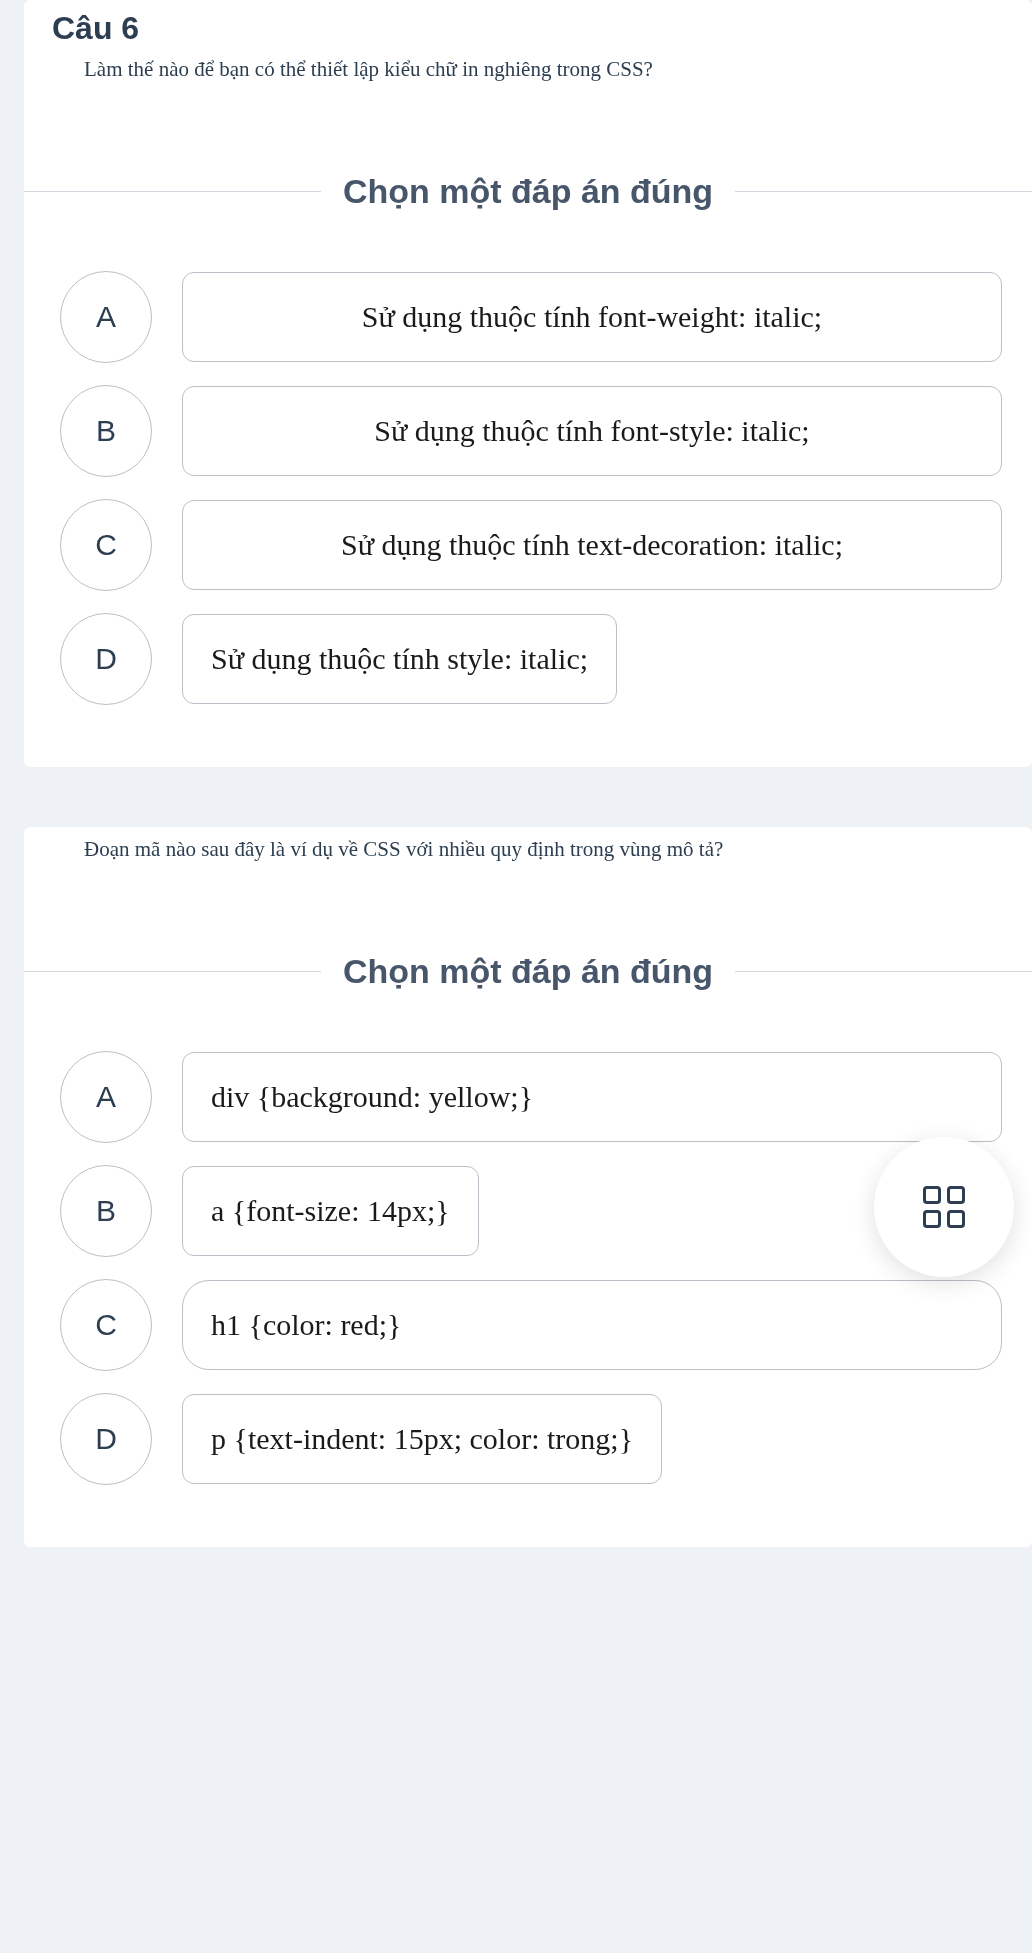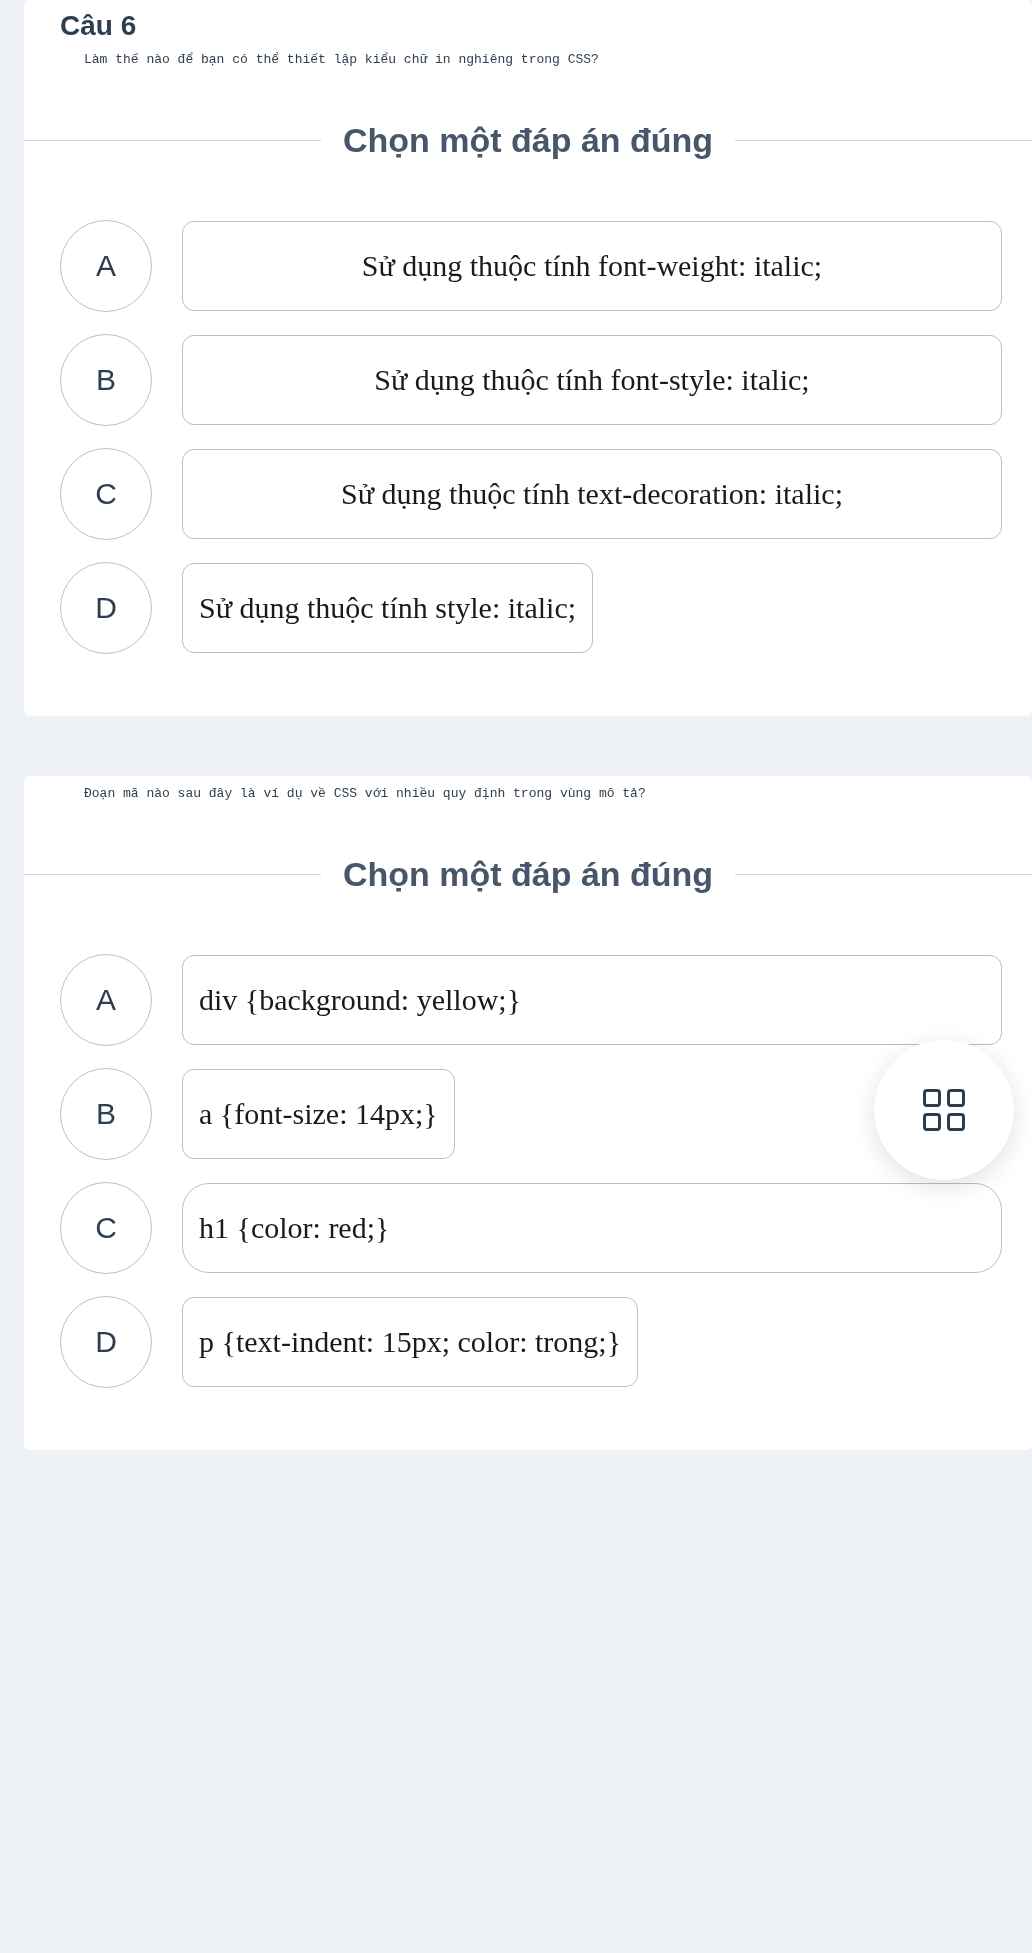--- a/index.html
+++ b/index.html
@@ -10,35 +10,35 @@
     color: #2c3e50;
   }
   .card {
     background: #ffffff;
     border-radius: 6px;
     margin: 0 0 60px 24px;
     padding: 0 0 40px 0;
     position: relative;
   }
   .q-title {
-    font-size: 28px;
+    font-size: 32px;
     font-weight: 700;
     color: #2c3e50;
-    padding: 10px 36px 0 36px;
+    padding: 10px 36px 0 28px;
   }
   .q-text {
-    font-family: Liberation Mono, monospace;
-    font-size: 13px;
+    font-family: Liberation Serif, serif;
+    font-size: 21px;
     color: #2c3e50;
     padding: 10px 20px 0 60px;
   }
   .instruction-row {
     display: flex;
     align-items: center;
-    margin-top: 54px;
+    margin-top: 90px;
     margin-bottom: 60px;
   }
   .instruction-row .line {
     flex: 1;
     height: 1px;
     background: #d0d7de;
   }
   .instruction {
     font-size: 34px;
     font-weight: 700;
@@ -61,21 +61,21 @@
     display: flex;
     align-items: center;
     justify-content: center;
     font-size: 30px;
     color: #2c3e50;
     flex-shrink: 0;
   }
   .opt-text {
     border: 1px solid #b9c0c8;
     border-radius: 12px;
-    padding: 24px 16px;
+    padding: 24px 28px;
     font-family: "Times New Roman", Times, serif;
     font-size: 30px;
     color: #1a1a1a;
     display: flex;
     align-items: center;
     justify-content: center;
     min-height: 90px;
   }
   .opt-text.full { flex: 1; }
   .opt-text.fit { width: fit-content; text-align: right; }

